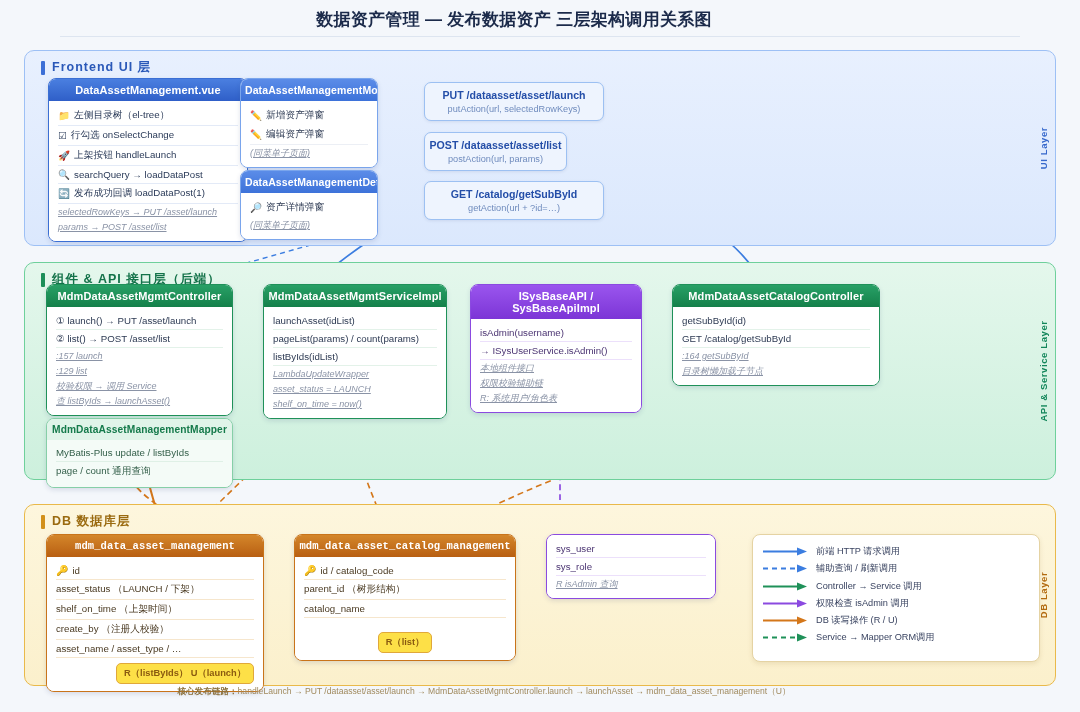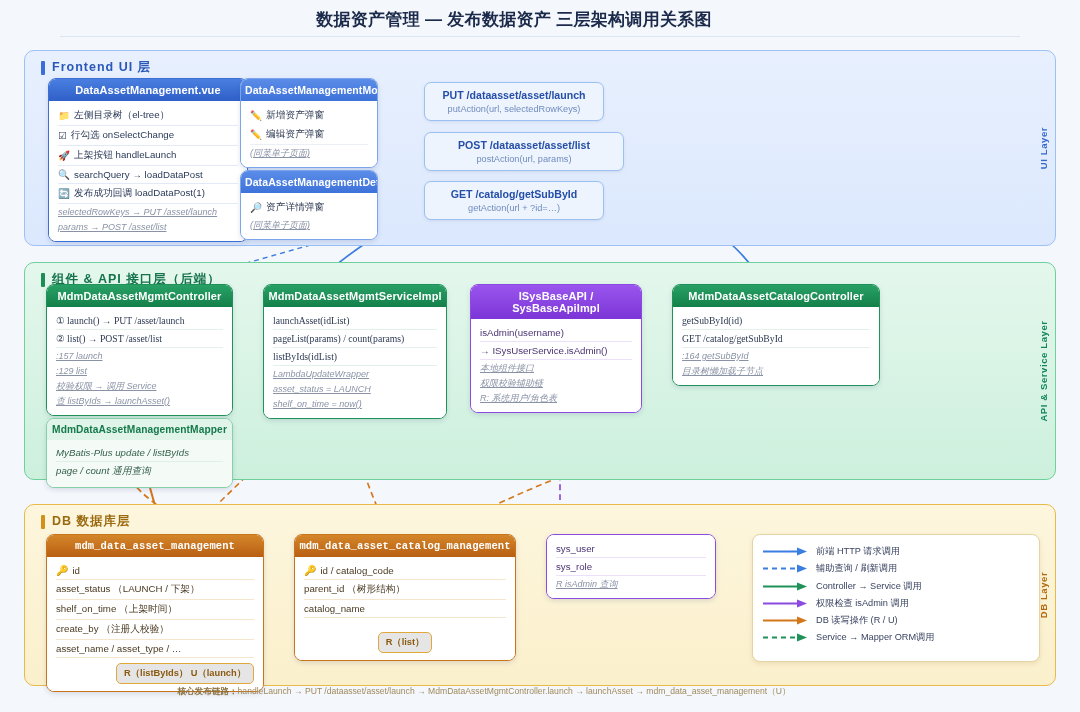--- a/index.html
+++ b/index.html
@@ -76,41 +76,41 @@
   
   .api-pill { position: absolute; border: 1.2px solid #9cc0f2; border-radius: 7px;
               background: #eef4fe; text-align: center; padding: 6px 4px;
               box-shadow: 0 1px 3px rgba(40,60,110,.10); }
   .api-pill .m { font-size: 10.6px; font-weight: bold; color: #244ea8; }
   .api-pill .s { font-size: 9.2px; color: #6f8bbd; margin-top: 3px; }
 
   
   .n-green { border: 1.4px solid #1f9159; }
   .n-green > .hdr { background: linear-gradient(180deg,#28a066 0%,#14804a 100%); }
-  .n-green .row { border-bottom-color: #e3f2e9; font-family: Liberation Serif, serif; }
+  .n-green .row { border-bottom-color: #e3f2e9; }
 
   
   .n-greenl { border: 1.2px solid #86cfa7; background: #f0faf4; }
   .n-greenl > .hdr { background: #e0f4e9; color: #157a4b; font-size: 10.2px; }
   .n-greenl > .body { background: #f4fbf7; }
-  .n-greenl .row { border-bottom-color: #dff0e6; color: #35604b; font-style: italic; }
+  .n-greenl .row { border-bottom-color: #dff0e6; color: #35604b; }
 
   
   .n-purple { border: 1.4px solid #8b4ae0; }
   .n-purple > .hdr { background: linear-gradient(180deg,#9a55ee 0%,#7c35d6 100%); }
   .n-purple .row { border-bottom-color: #ece0fb; color: #4b3472; }
 
   
   .n-orange { border: 1.4px solid #c9741a; }
   .n-orange > .hdr { background: linear-gradient(180deg,#d4862a 0%,#b85f12 100%);
                      font-family: "Liberation Mono", monospace; font-size: 10.5px; }
   .n-orange .row { border-bottom-color: #f6e6cd; color: #4a3a22; }
 
   .key { color: #e0a21a; font-size: 10px; }
-  .badge { display: inline-block; border: 1.2px solid #e0a83a; background: #e5e5e5;
+  .badge { display: inline-block; border: 1.2px solid #e0a83a; background: #fde047;
            border-radius: 5px; padding: 3px 7px; font-size: 9.3px; font-weight: bold;
            color: #8a5a10; }
   .badge-wrap { display: flex; justify-content: flex-end; margin-top: 5px; }
 
   
   .legend { position: absolute; left: 752px; top: 534px; width: 288px; height: 128px;
             background: #fff; border: 1.2px solid #e5d3a3; border-radius: 8px;
             box-shadow: 0 2px 5px rgba(120,90,20,.12); padding: 6px 10px; }
   .legend .lg-title { text-align: center; font-size: 10.5px; font-weight: bold;
                       color: #34405c; padding-bottom: 4px; border-bottom: 1px solid #eceff5; }
@@ -243,21 +243,21 @@
         <span>资产详情弹窗</span>
         </div>
       <div class="note">(同菜单子页面)</div>
     </div>
   </div>
 
   <div class="api-pill" style="left:424px; top:82px; width:180px;">
     <div class="m">PUT /dataasset/asset/launch</div>
     <div class="s">putAction(url, selectedRowKeys)</div>
   </div>
-  <div class="api-pill" style="left:424px; top:132px; width:200px;">
+  <div class="api-pill" style="left:424px; top:132px; width:143px;">
     <div class="m">POST /dataasset/asset/list</div>
     <div class="s">postAction(url, params)</div>
   </div>
   <div class="api-pill" style="left:424px; top:181px; width:180px;">
     <div class="m">GET /catalog/getSubById</div>
     <div class="s">getAction(url + ?id=…)</div>
   </div>
 
   <div class="layer layer-api">
     <div class="layer-head api-head">

